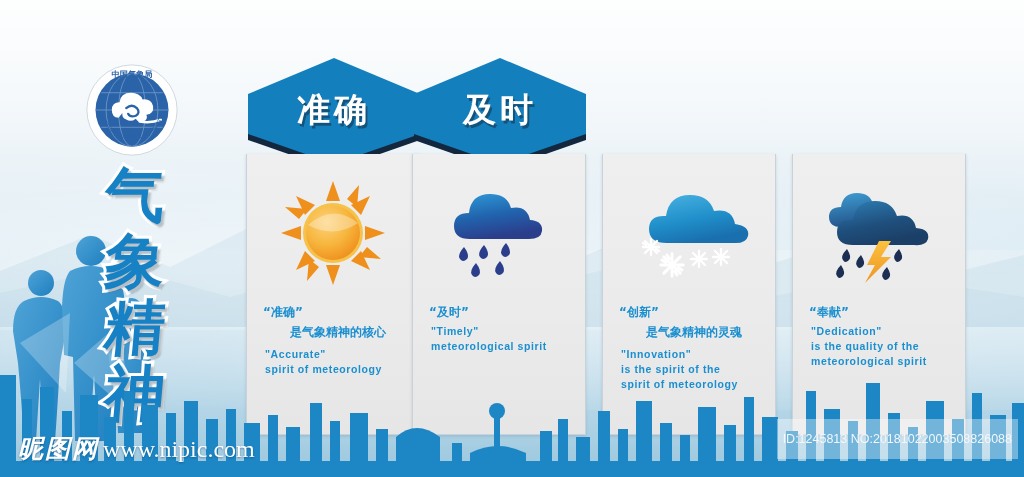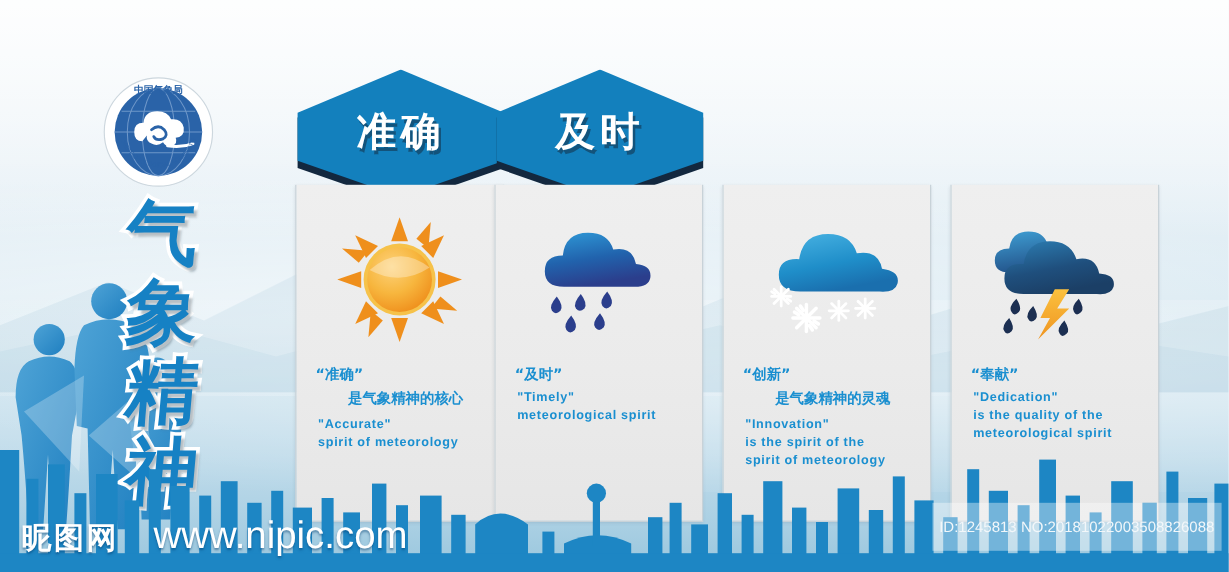--- a/index.html
+++ b/index.html
@@ -59,22 +59,22 @@
   .caption{padding:0 12px;}
   .cn1{font-family:"DejaVu Sans","Liberation Sans",sans-serif;font-weight:700;font-size:12px;color:#1a8fd0;margin:0 0 3px 4px;}
   .cn2{font-family:"DejaVu Sans","Liberation Sans",sans-serif;font-weight:700;font-size:12px;color:#1a8fd0;margin:0 0 6px 10px;text-align:center;}
   .en{font-family:"Liberation Sans","DejaVu Sans",sans-serif;font-weight:700;font-size:10.5px;color:#1a8fd0;letter-spacing:.6px;line-height:15px;margin-left:6px;}
 
   
   .wm-left{
     position:absolute;left:18px;bottom:12px;display:flex;align-items:baseline;gap:4px;
     color:#fff;text-shadow:0 1px 2px rgba(0,60,110,.5);
   }
-  .wm-cn{font-family:"DejaVu Sans","Liberation Sans",sans-serif;font-weight:700;font-size:25px;letter-spacing:2px;}
-  .wm-url{font-family:Liberation Sans, sans-serif;font-size:32px;margin-left:25px;}
+  .wm-cn{font-family:"DejaVu Sans","Liberation Sans",sans-serif;font-weight:700;font-size:25px;letter-spacing:2px;font-style:italic;}
+  .wm-url{font-family:Liberation Serif, serif;font-size:24px;}
   .wm-id{
     position:absolute;right:6px;bottom:18px;
     background:rgba(255,255,255,.38);color:#f2f7fa;
     font-family:"Liberation Sans","DejaVu Sans",sans-serif;font-size:12.5px;
     padding:13px 6px;white-space:nowrap;
   }
 </style>
 </head>
 <body>
 

